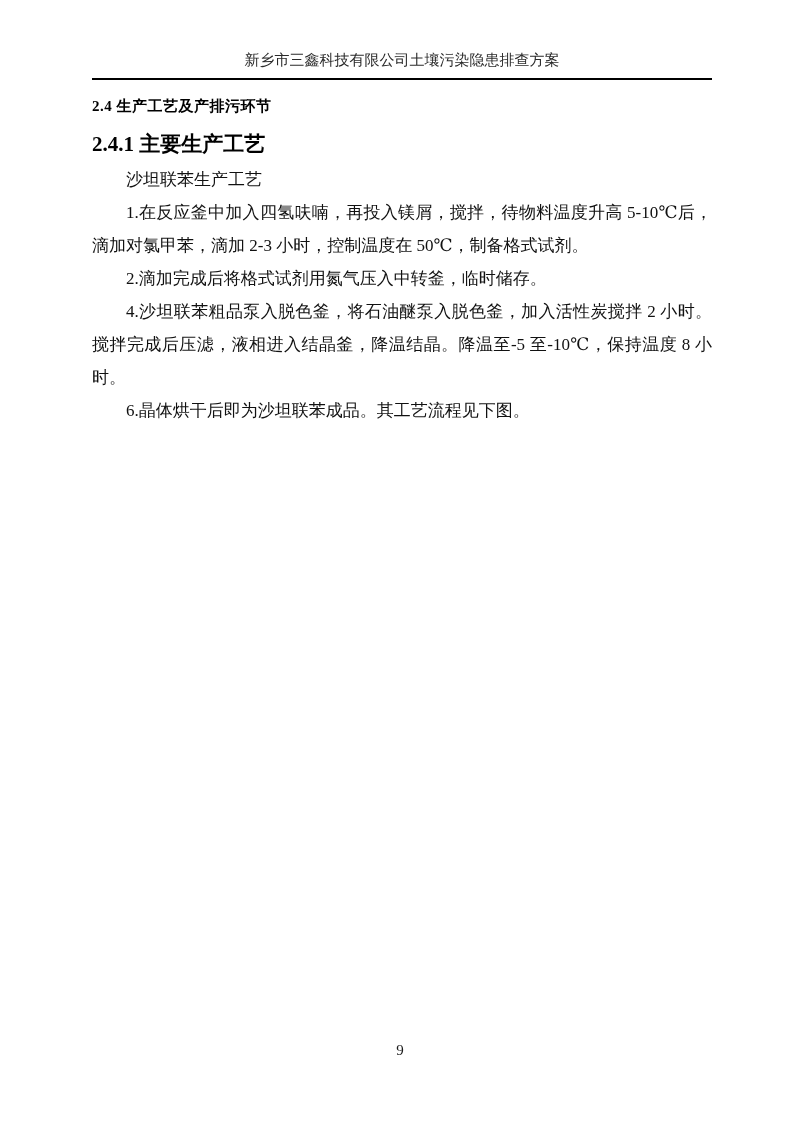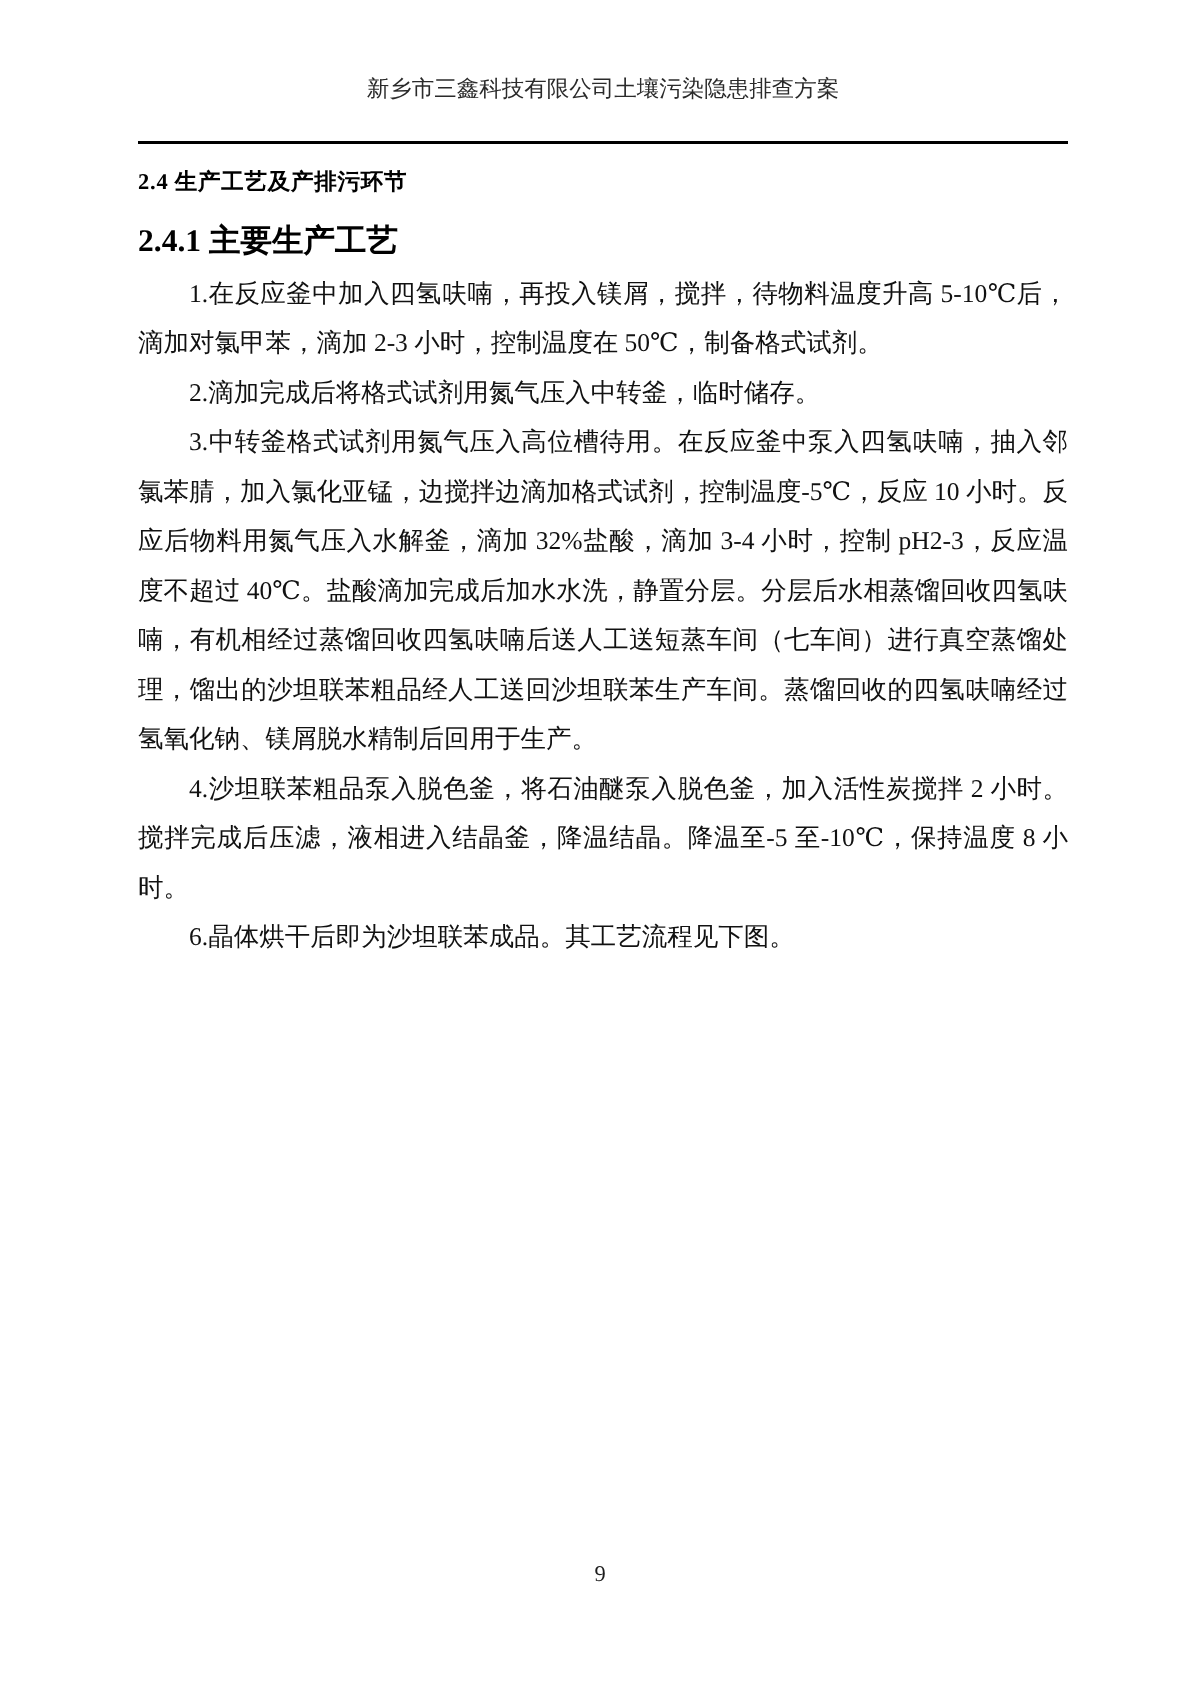--- a/index.html
+++ b/index.html
@@ -22,21 +22,21 @@
     position: absolute;
     left: 92px;
     right: 88px;
     top: 50px;
   }
   .doc-header {
     text-align: center;
     font-size: 15px;
     line-height: 20px;
     color: #2a2a2a;
-    padding-bottom: 24px;
+    padding-bottom: 8px;
     border-bottom: 2px solid #000000;
   }
   .heading-2 {
     margin: 13px 0 0 0;
     font-size: 15px;
     line-height: 27px;
     font-weight: bold;
     color: #000000;
     letter-spacing: 0.5px;
   }
@@ -76,23 +76,23 @@
 <div class="page">
   <div class="content-area">
 
     <div class="doc-header">新乡市三鑫科技有限公司土壤污染隐患排查方案</div>
 
     <h2 class="heading-2">2.4 生产工艺及产排污环节</h2>
 
     <h3 class="heading-3">2.4.1 主要生产工艺</h3>
 
     <div class="body-text">
+      <p class="body-para">沙坦联苯生产工艺</p>
       <p class="body-para">1.在反应釜中加入四氢呋喃，再投入镁屑，搅拌，待物料温度升高 5-10℃后，滴加对氯甲苯，滴加 2-3 小时，控制温度在 50℃，制备格式试剂。</p>
       <p class="body-para">2.滴加完成后将格式试剂用氮气压入中转釜，临时储存。</p>
-      <p class="body-para">3.中转釜格式试剂用氮气压入高位槽待用。在反应釜中泵入四氢呋喃，抽入邻氯苯腈，加入氯化亚锰，边搅拌边滴加格式试剂，控制温度-5℃，反应 10 小时。反应后物料用氮气压入水解釜，滴加 32%盐酸，滴加 3-4 小时，控制 pH2-3，反应温度不超过 40℃。盐酸滴加完成后加水水洗，静置分层。分层后水相蒸馏回收四氢呋喃，有机相经过蒸馏回收四氢呋喃后送人工送短蒸车间（七车间）进行真空蒸馏处理，馏出的沙坦联苯粗品经人工送回沙坦联苯生产车间。蒸馏回收的四氢呋喃经过氢氧化钠、镁屑脱水精制后回用于生产。</p>
       <p class="body-para">4.沙坦联苯粗品泵入脱色釜，将石油醚泵入脱色釜，加入活性炭搅拌 2 小时。搅拌完成后压滤，液相进入结晶釜，降温结晶。降温至-5 至-10℃，保持温度 8 小时。</p>
       <p class="body-para">6.晶体烘干后即为沙坦联苯成品。其工艺流程见下图。</p>
     </div>
 
   </div>
 
   <div class="page-footer">9</div>
 </div>
 
 </body></html>

